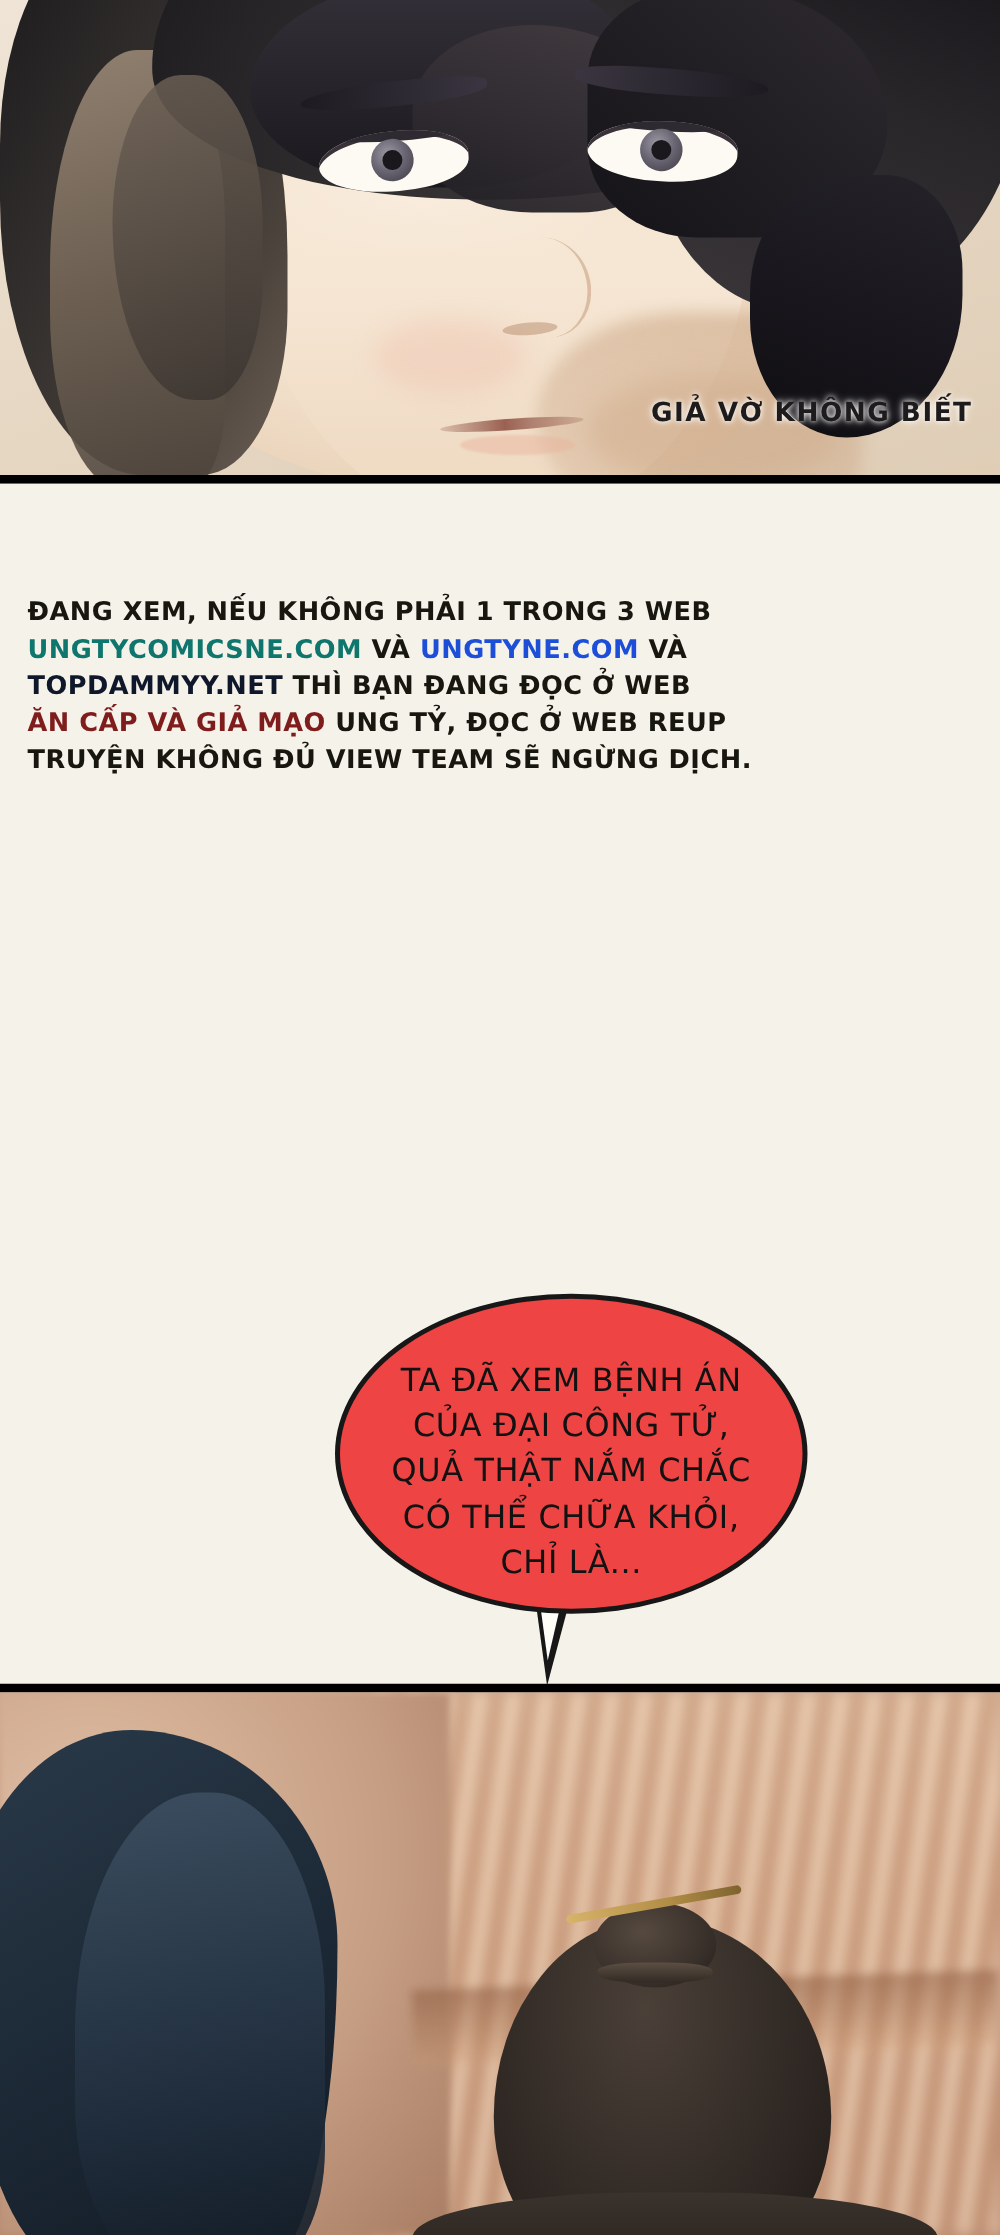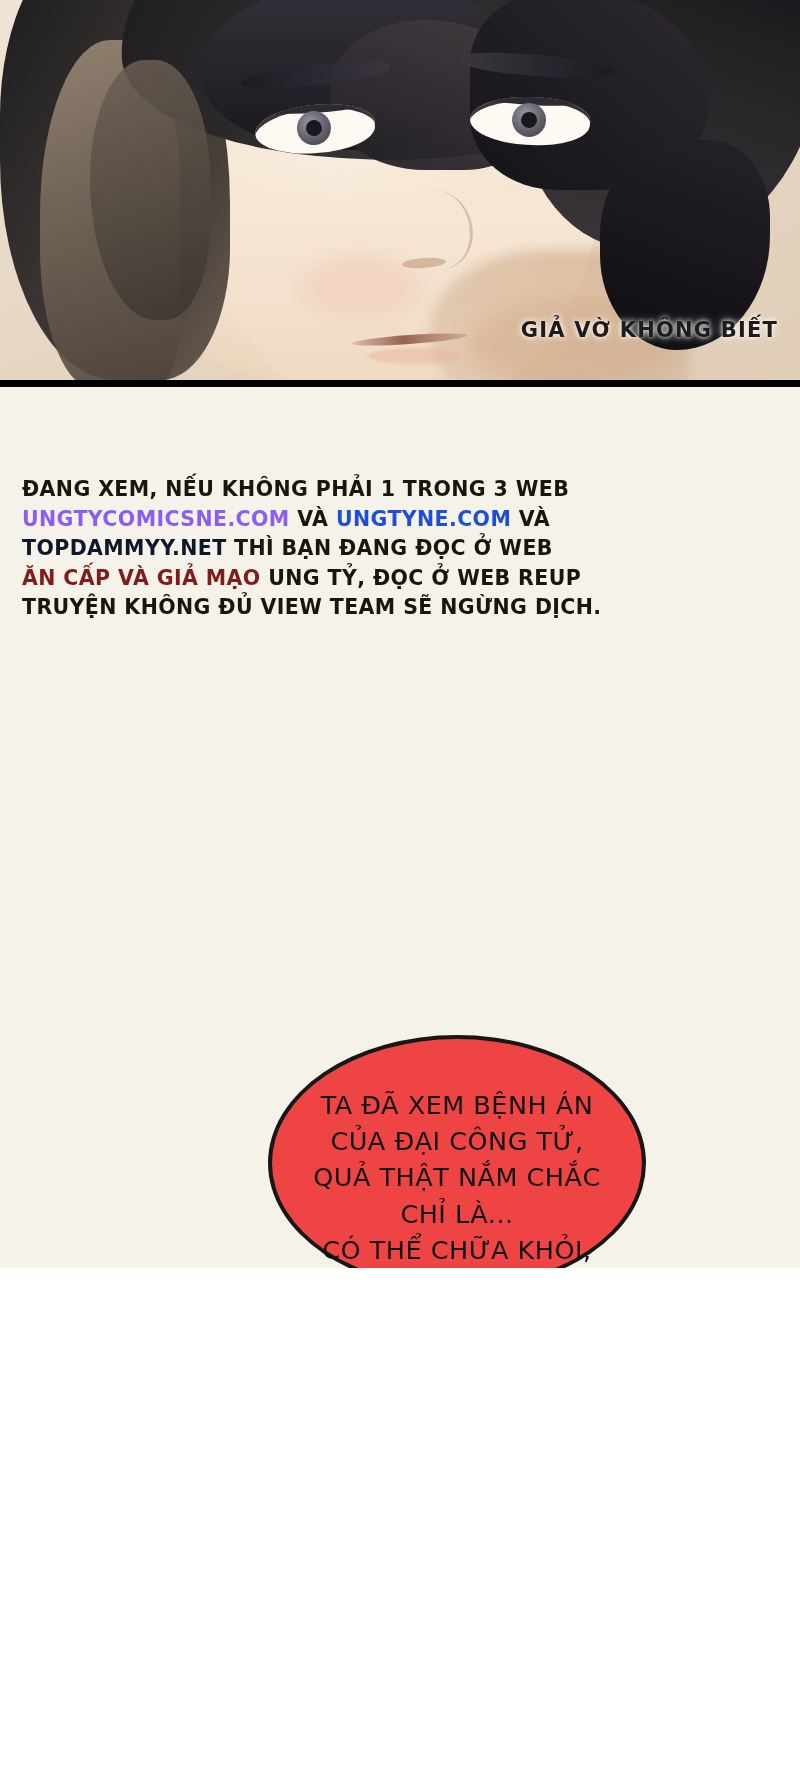--- a/index.html
+++ b/index.html
@@ -6,21 +6,21 @@
     margin: 0;
     padding: 0;
     background: #ffffff;
   }
   body {
     font-family: "DejaVu Sans", sans-serif;
   }
   .page {
     position: relative;
     width: 800px;
-    height: 1268px;
+    height: 1788px;
     overflow: hidden;
     background: #f3f0e9;
   }
 
   
   .panel-face {
     position: absolute;
     left: 0; top: 0;
     width: 800px; height: 380px;
     overflow: hidden;
@@ -402,36 +402,36 @@
     <div class="lip-low"></div>
 
     <div class="cap-text">GIẢ VỜ KHÔNG BIẾT</div>
   </div>
 
   <div class="panel-divider" style="top:380px"></div>
 
   <div class="panel-notice">
     <div class="notice" id="notice-block">
         <div><span style="color: rgb(23, 22, 15);">ĐANG XEM, NẾU KHÔNG PHẢI 1 TRONG 3 WEB</span></div>
-        <div><span style="color: #8b5cf6;">UNGTYCOMICSNE.COM</span><span style="color: rgb(23, 22, 15);"> VÀ </span><span style="color: #1d4ed8;">UNGTYNE.COM</span><span style="color: rgb(23, 22, 15);"> VÀ</span></div>
+        <div><span style="color: #0f766e;">UNGTYCOMICSNE.COM</span><span style="color: rgb(23, 22, 15);"> VÀ </span><span style="color: #1d4ed8;">UNGTYNE.COM</span><span style="color: rgb(23, 22, 15);"> VÀ</span></div>
         <div><span style="color: #0f172a;">TOPDAMMYY.NET</span><span style="color: rgb(23, 22, 15); text-align: center;"> THÌ BẠN ĐANG ĐỌC Ở WEB</span></div>
         <div><span style="color: #7f1d1d;">ĂN CẤP VÀ GIẢ MẠO</span><span style="color: rgb(23, 22, 15);"> UNG TỶ, ĐỌC Ở WEB REUP</span></div>
         <div><span style="color: rgb(23, 22, 15); text-align: center;">TRUYỆN KHÔNG ĐỦ VIEW TEAM SẼ NGỪNG DỊCH.</span></div>
       </div>
   </div>
 
   <div class="bubble-tail"></div>
   <div class="bubble-tail-inner"></div>
   <div class="bubble">
     <div class="bubble-text" id="bubble-text">
         <div>TA ĐÃ XEM BỆNH ÁN</div>
         <div>CỦA ĐẠI CÔNG TỬ,</div>
         <div>QUẢ THẬT NẮM CHẮC</div>
+        <div>CÓ THỂ CHỮA KHỎI,</div>
         <div>CHỈ LÀ...</div>
-        <div>CÓ THỂ CHỮA KHỎI,</div>
       </div>
   </div>
 
   <div class="panel-divider" style="top:1347px"></div>
 
   <div class="panel-bottom">
     <div class="bg-blur-wall"></div>
     <div class="bg-blur-left"></div>
     <div class="bg-rail"></div>
     <div class="head-bun-person"></div>

